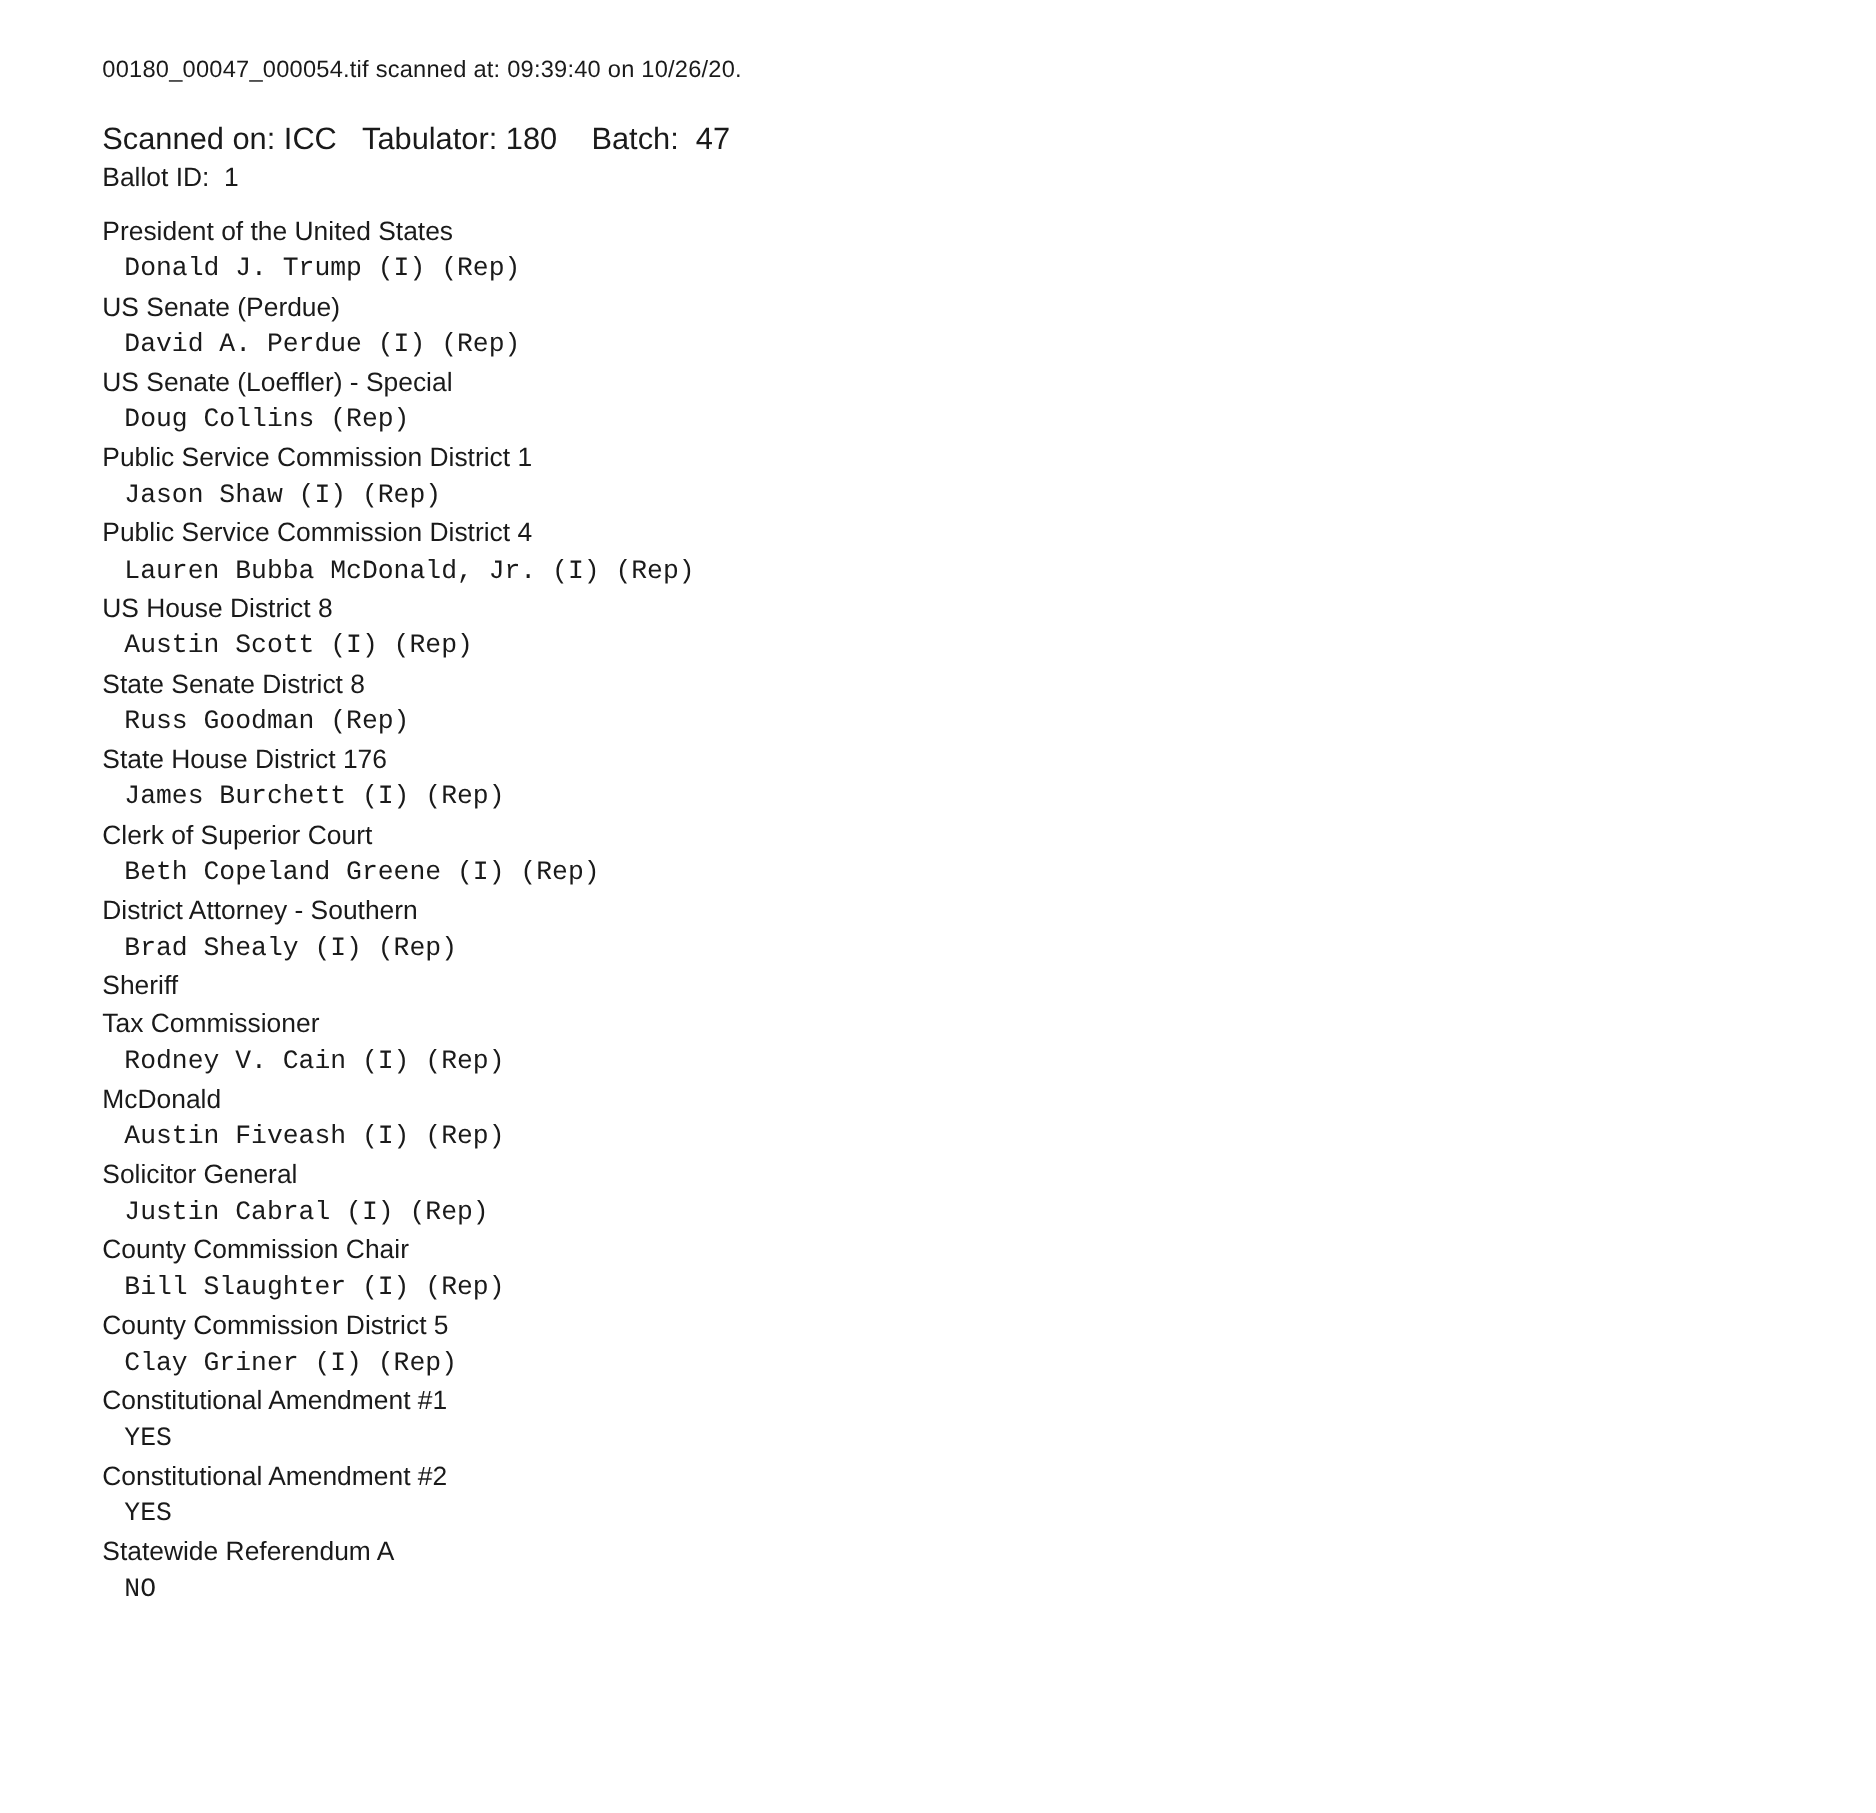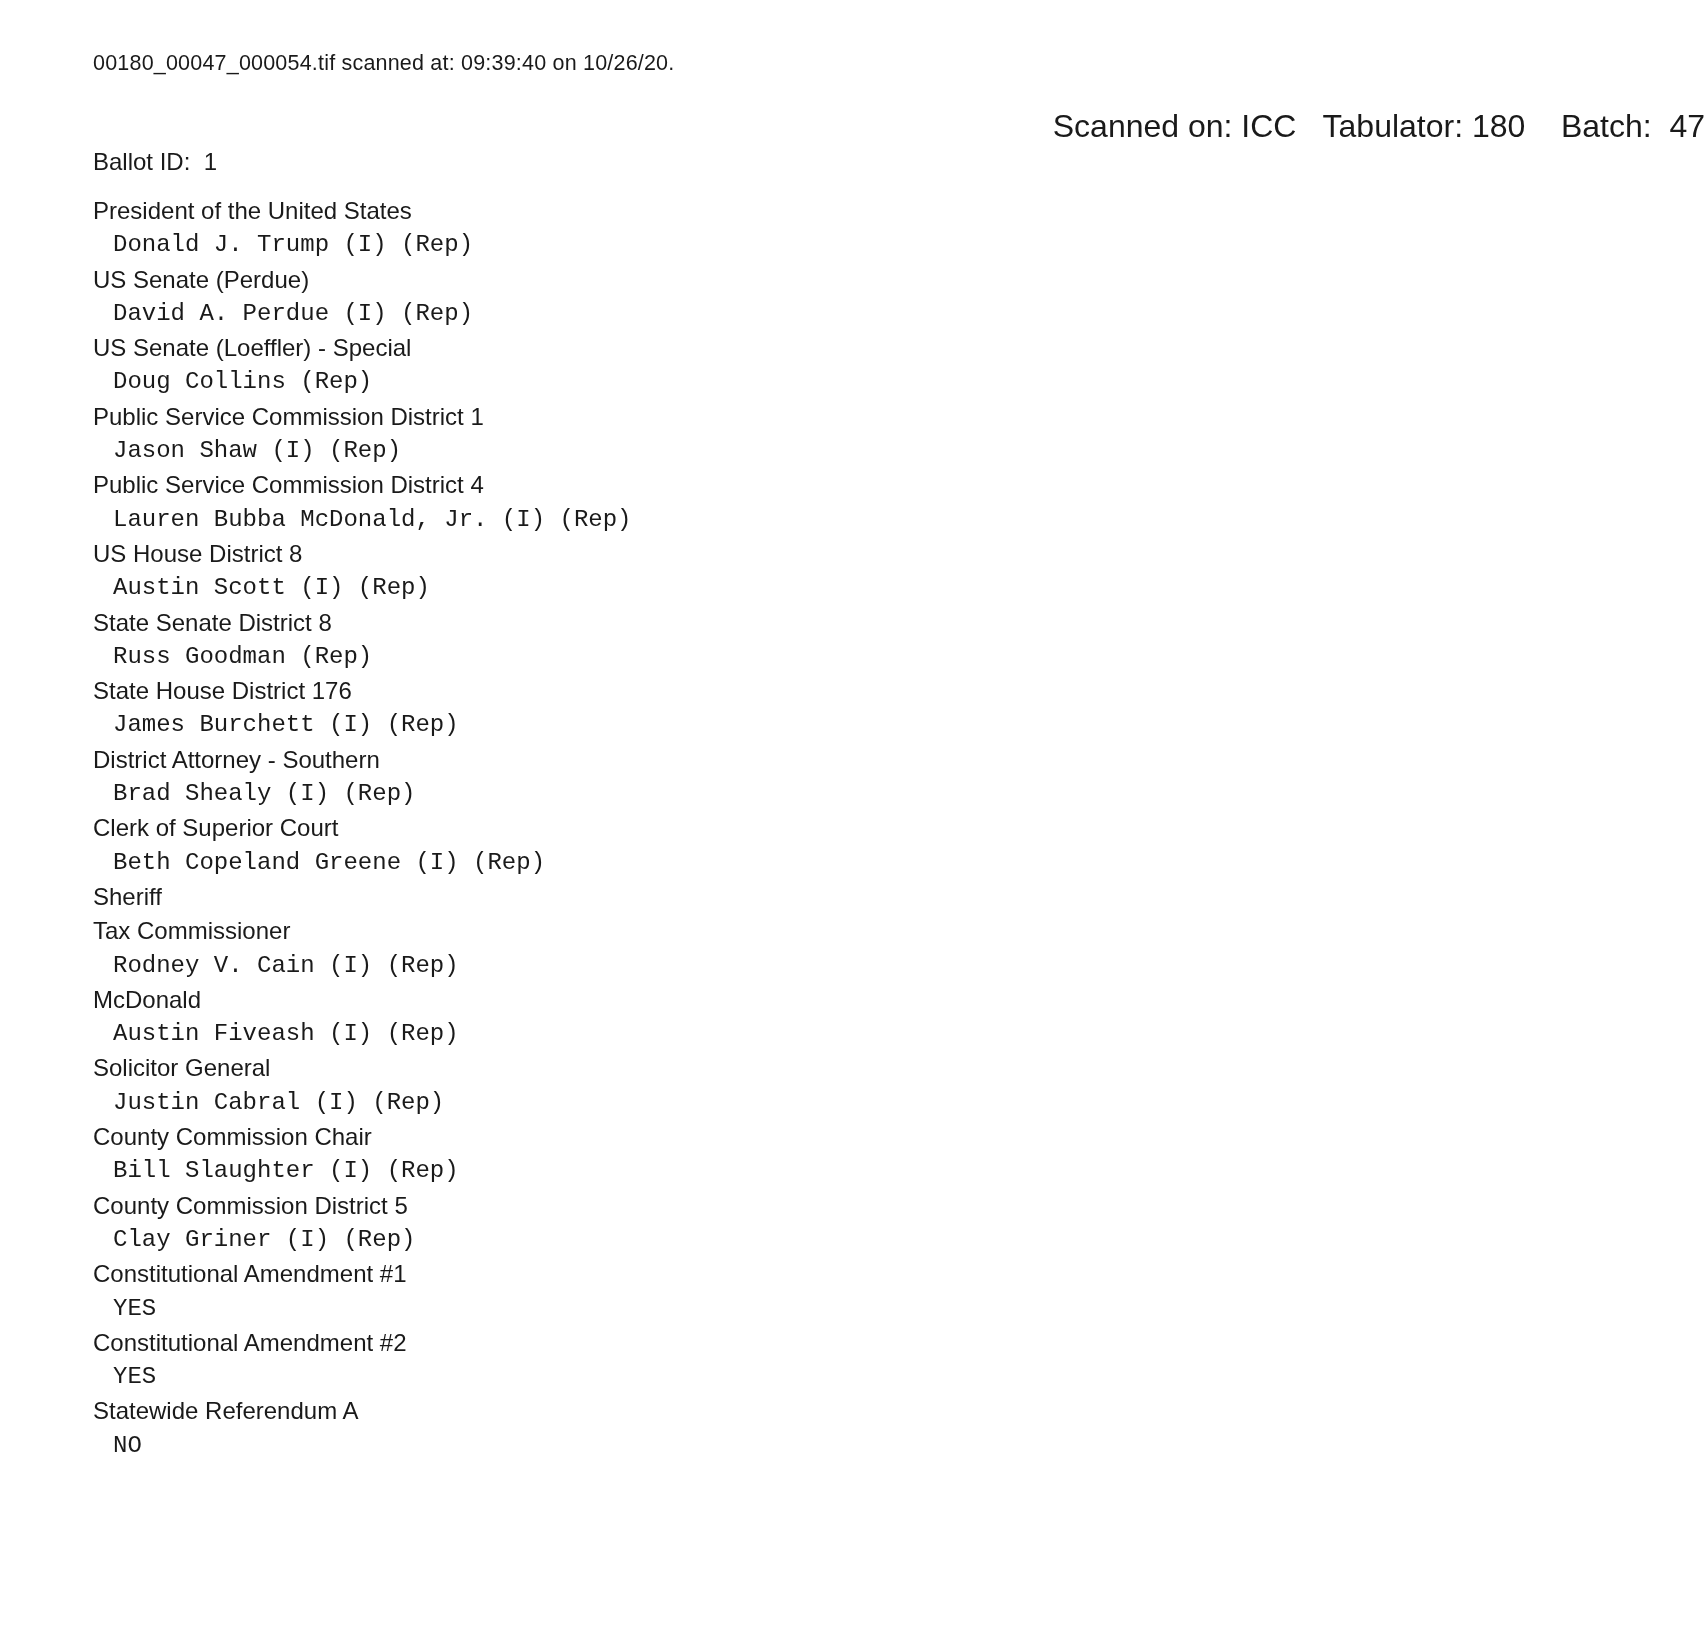--- a/index.html
+++ b/index.html
@@ -18,24 +18,23 @@
     padding: 50px 0 0 93px;
   }
   .scan-line {
     font-size: 21.5px;
     line-height: 26px;
     white-space: pre;
     letter-spacing: 0.2px;
     margin-bottom: 32px;
   }
   .scan-info {
-    font-size: 32px;
+    font-size: 28px;
     line-height: 36px;
     white-space: pre;
-    text-align: right;
   }
   .ballot-id {
     font-size: 24px;
     line-height: 36px;
     white-space: pre;
   }
   .contest-list {
     margin-top: 14px;
     font-size: 24px;
   }
@@ -95,27 +94,27 @@
     <div class="contest-office">State Senate District 8</div>
     <div class="contest-selection">Russ Goodman (Rep)</div>
   </div>
 
   <div class="contest">
     <div class="contest-office">State House District 176</div>
     <div class="contest-selection">James Burchett (I) (Rep)</div>
   </div>
 
   <div class="contest">
-    <div class="contest-office">District Attorney - Southern</div>
-    <div class="contest-selection">Brad Shealy (I) (Rep)</div>
+    <div class="contest-office">Clerk of Superior Court</div>
+    <div class="contest-selection">Beth Copeland Greene (I) (Rep)</div>
   </div>
 
   <div class="contest">
-    <div class="contest-office">Clerk of Superior Court</div>
-    <div class="contest-selection">Beth Copeland Greene (I) (Rep)</div>
+    <div class="contest-office">District Attorney - Southern</div>
+    <div class="contest-selection">Brad Shealy (I) (Rep)</div>
   </div>
 
   <div class="contest">
     <div class="contest-office">Sheriff</div>
   </div>
 
   <div class="contest">
     <div class="contest-office">Tax Commissioner</div>
     <div class="contest-selection">Rodney V. Cain (I) (Rep)</div>
   </div>

